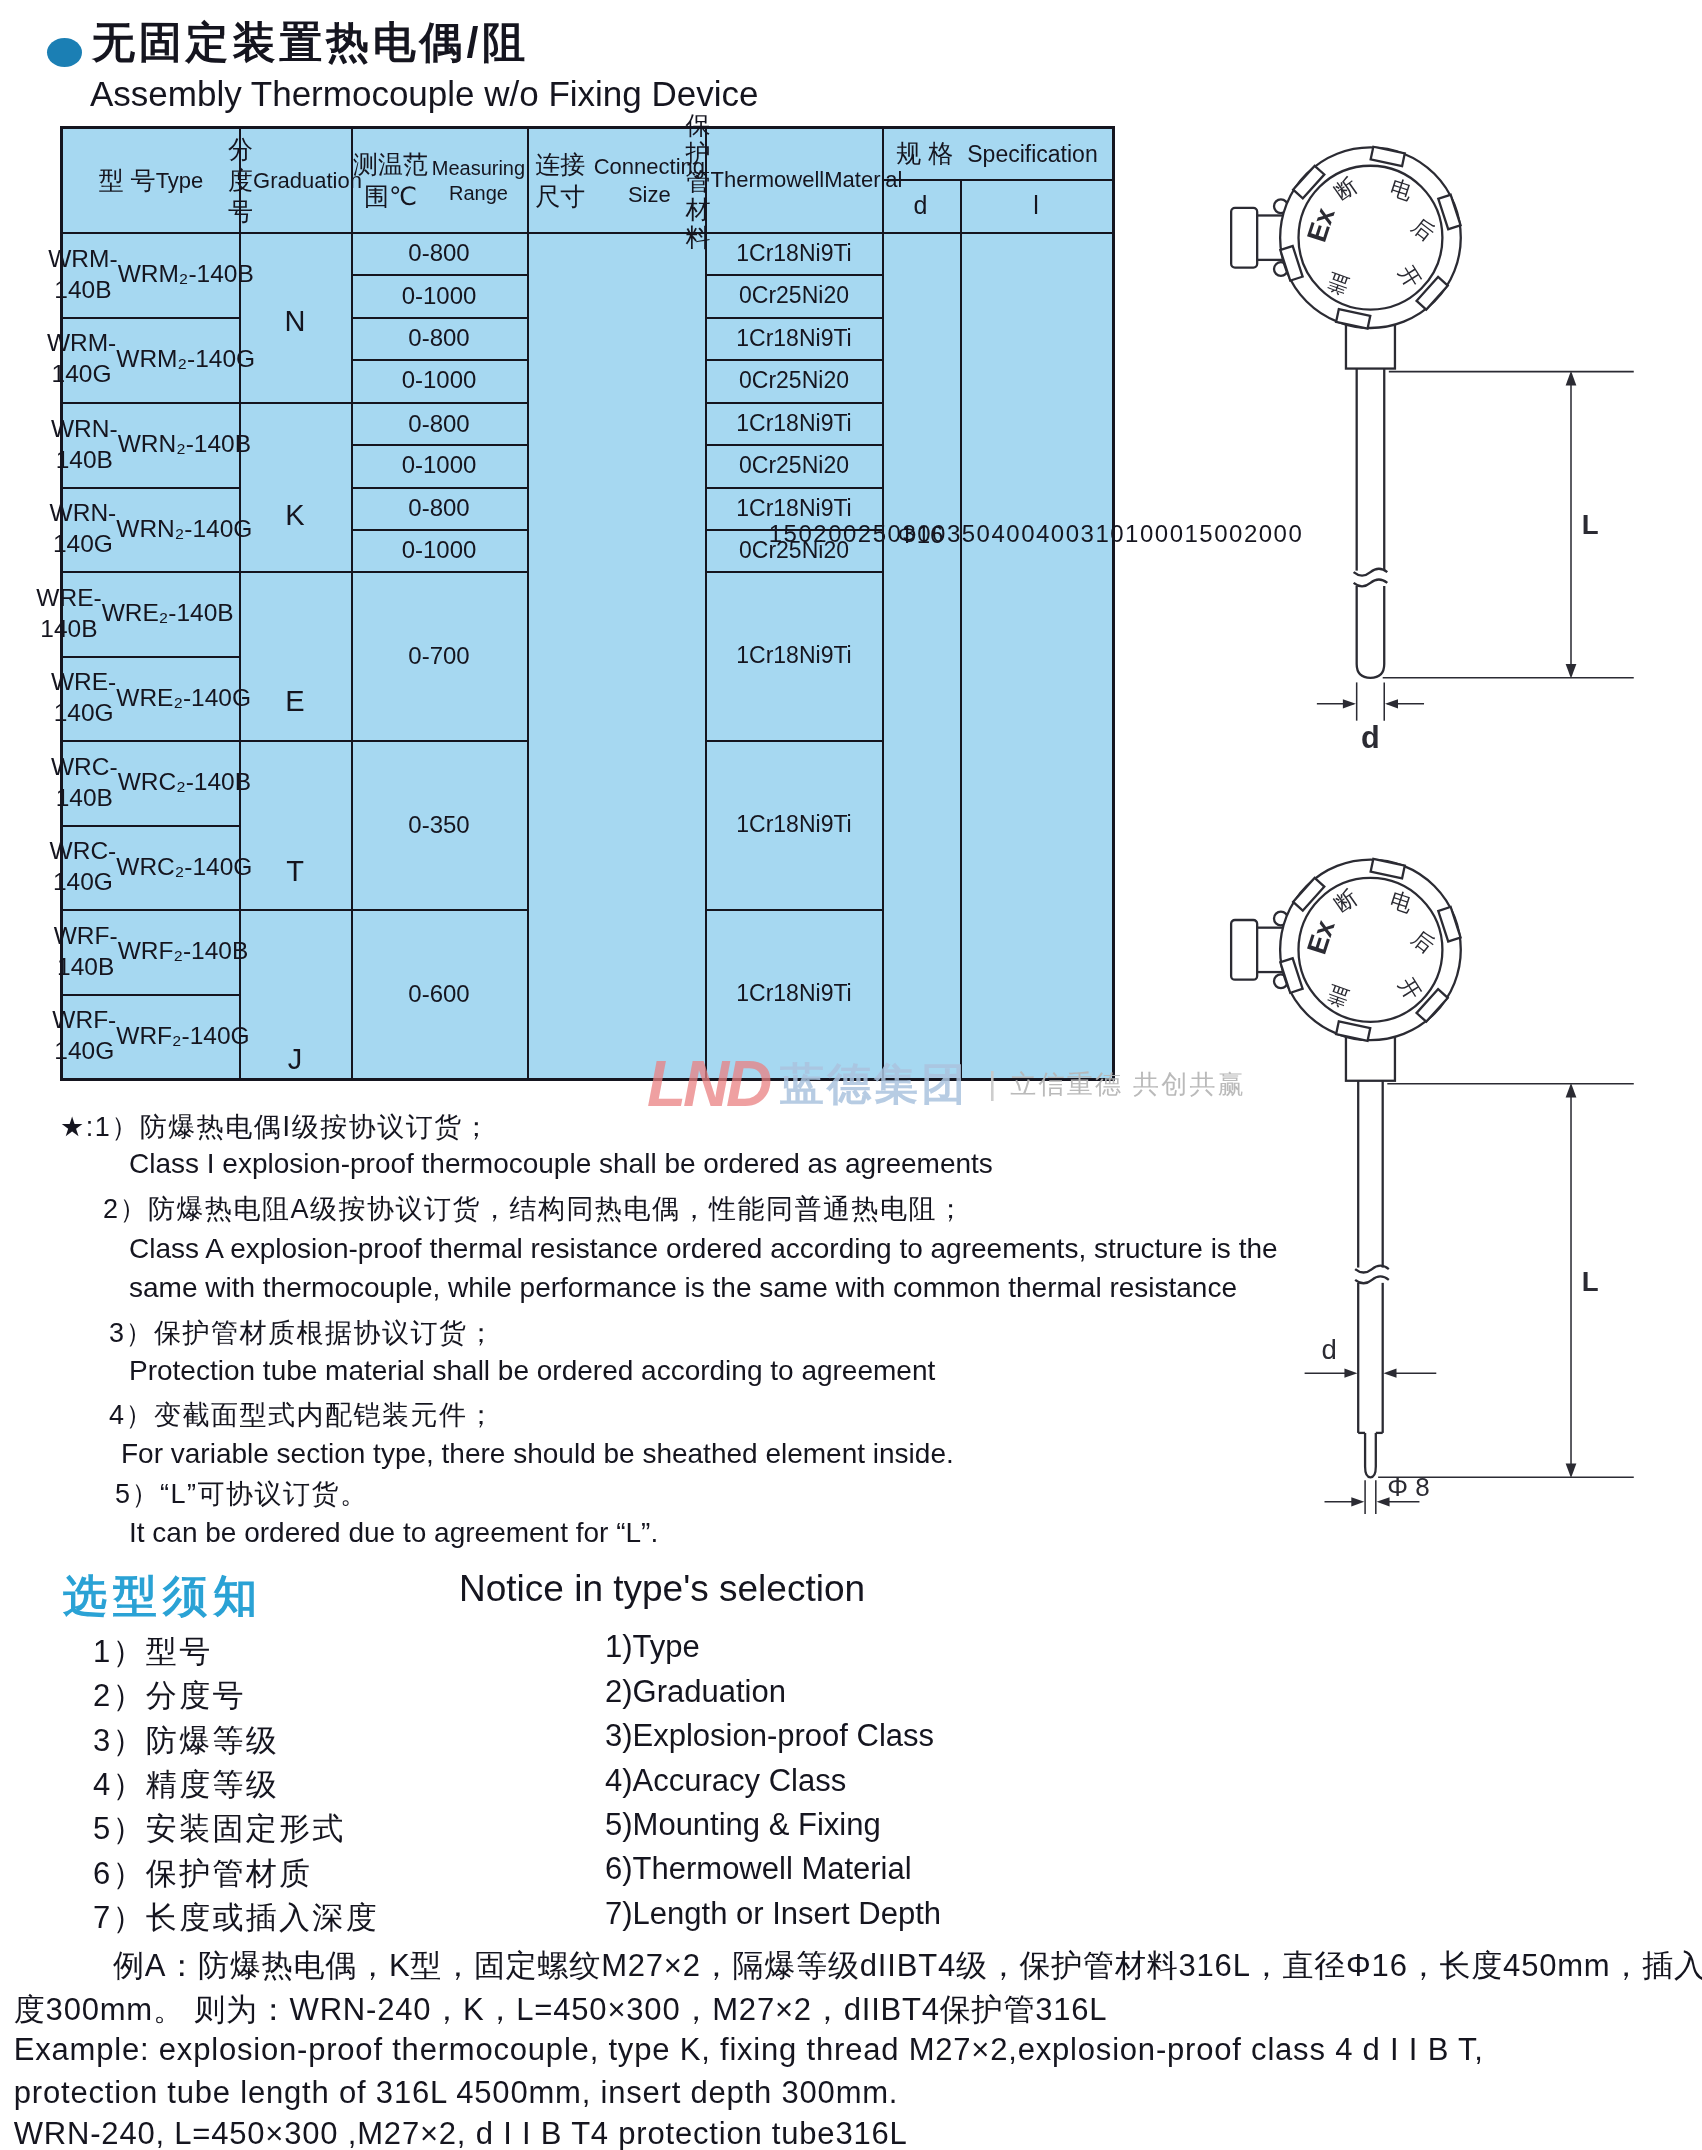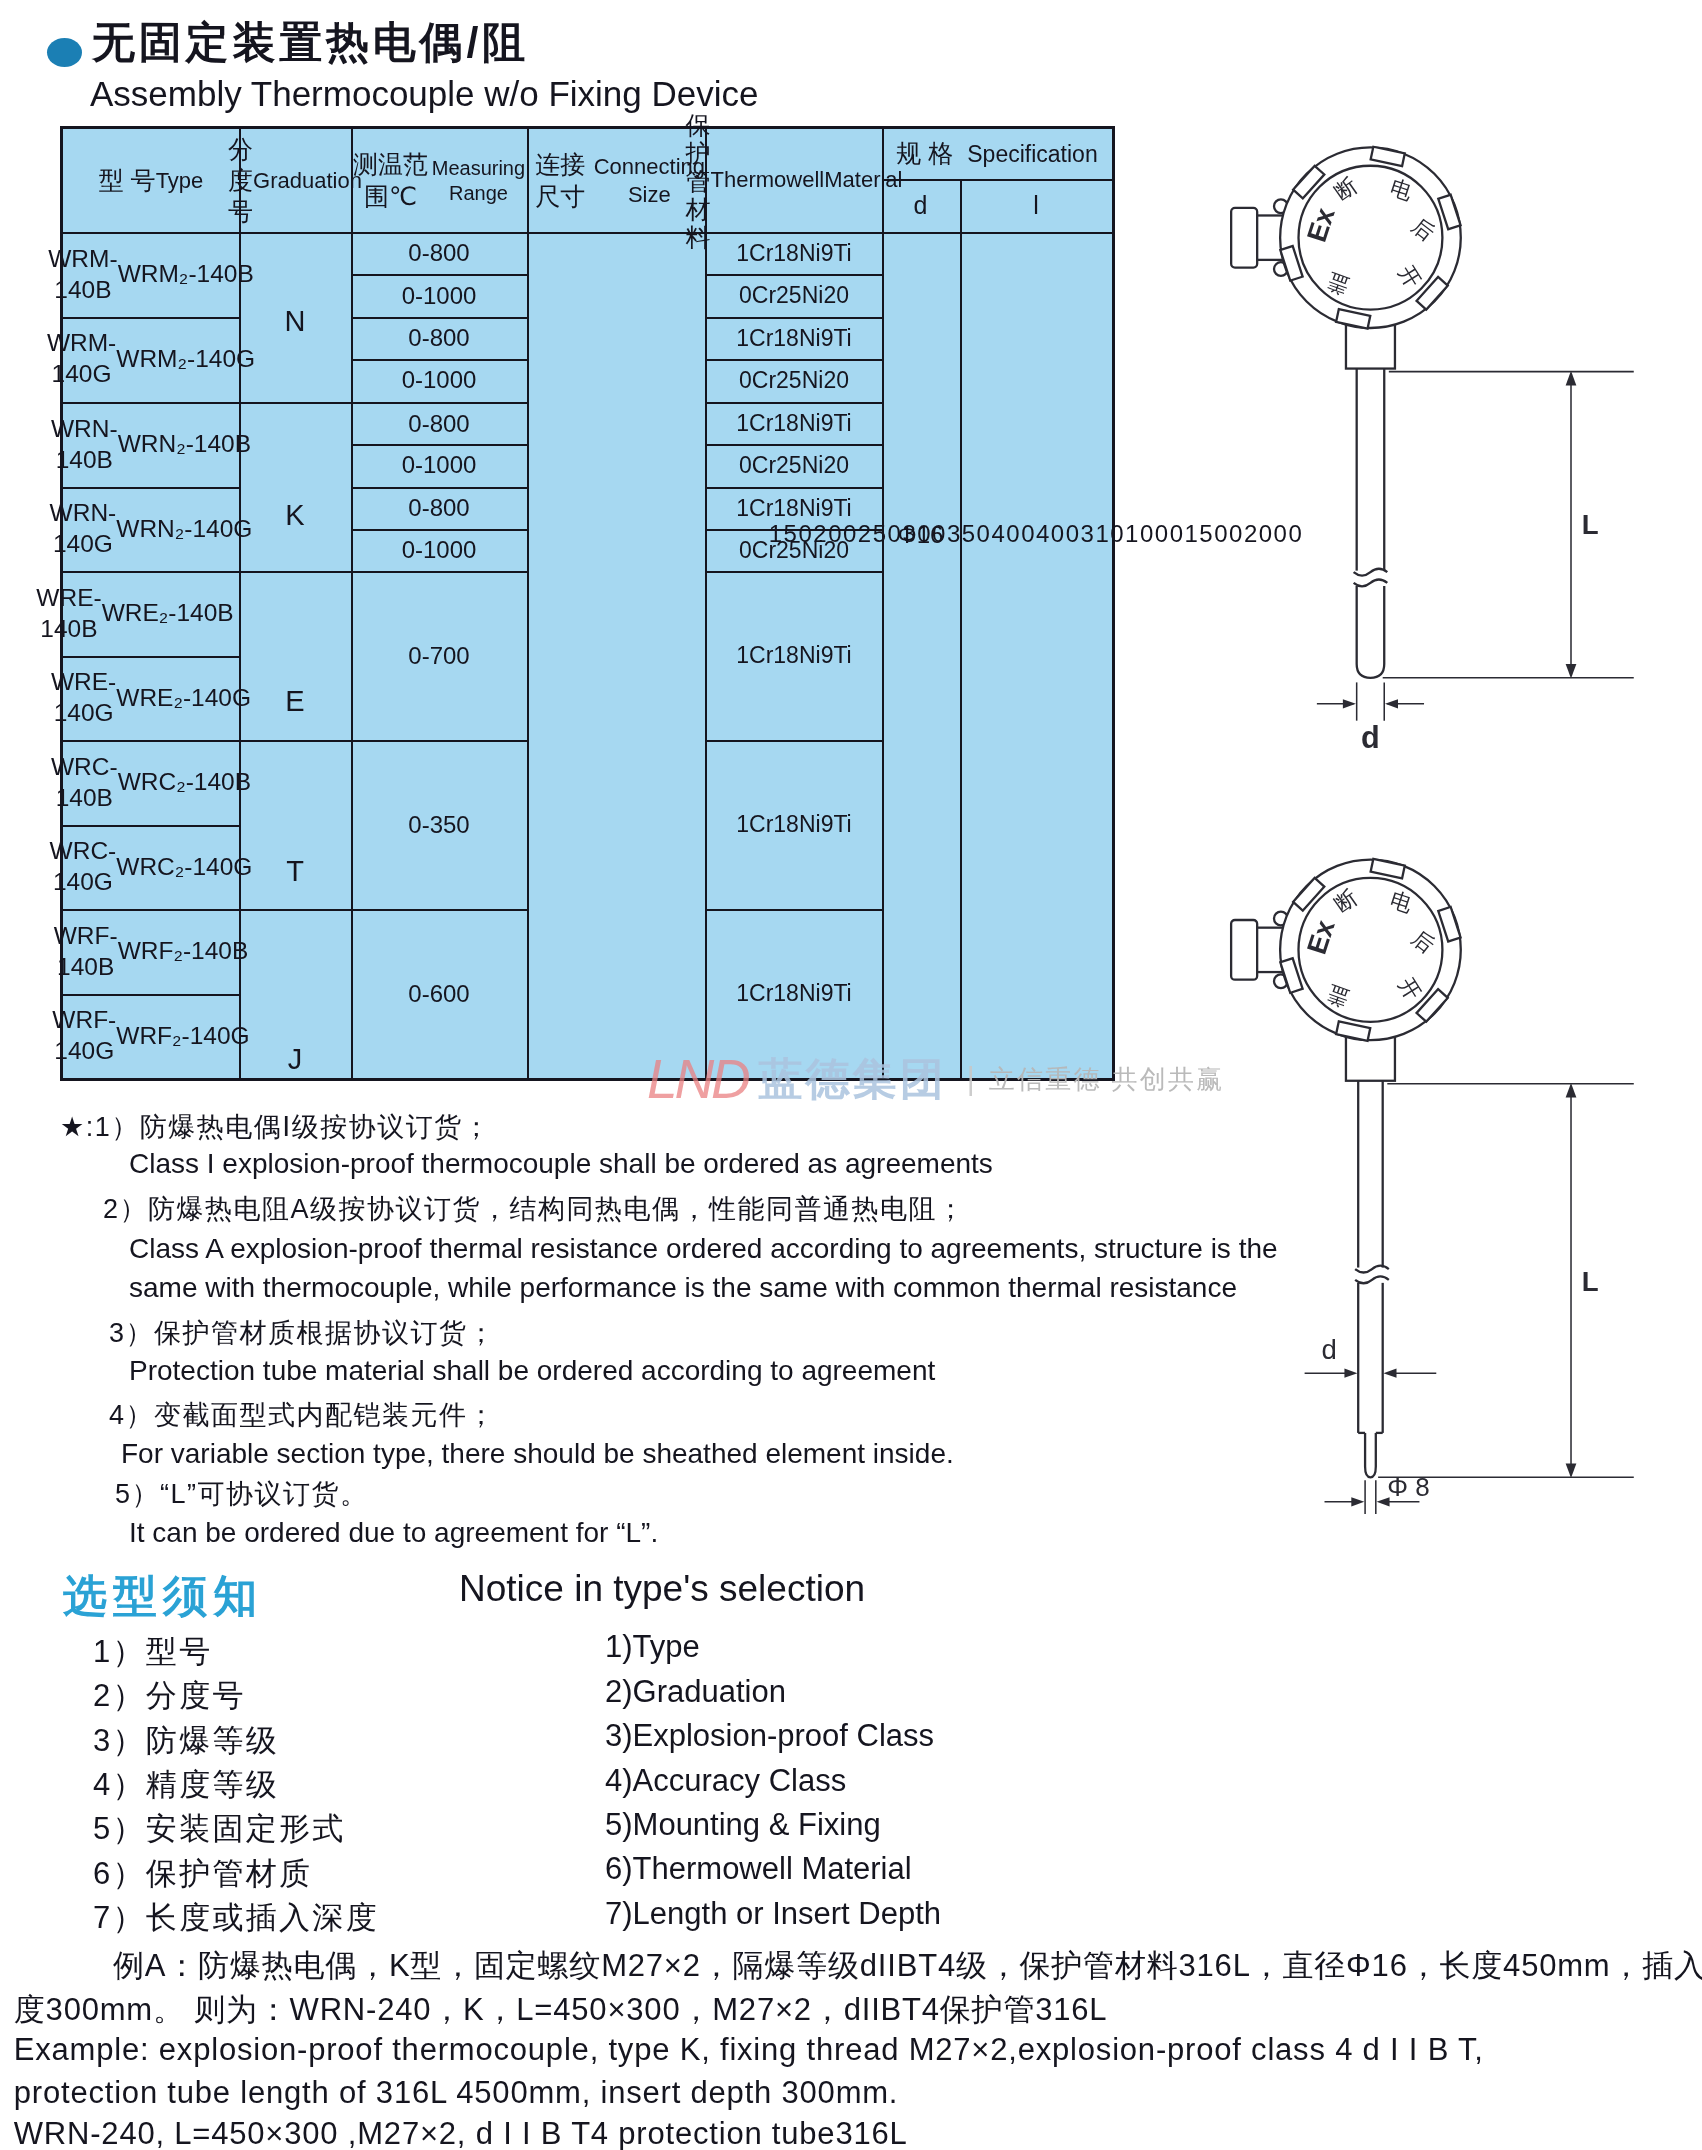--- a/index.html
+++ b/index.html
@@ -15,21 +15,21 @@
   .vline{position:absolute;width:1.5px;background:#15151f;}
   .hz{font-size:25px;}
   .he{font-size:22px;}
   .typ{font-size:24.5px;}
   .grad{font-size:29px;}
   .rng{font-size:24px;}
   .mat{font-size:23px;}
   .lval{font-size:24px;line-height:30px;letter-spacing:1.5px;}
   
   .wm{position:absolute;left:647px;top:1047px;display:flex;align-items:center;white-space:nowrap;}
-  .wm-logo{font-size:55px;font-weight:normal;font-style:italic;color:rgba(233,128,130,0.75);letter-spacing:-3.1px;}
+  .wm-logo{font-size:64px;font-weight:bold;font-style:italic;color:rgba(233,128,130,0.75);letter-spacing:-3.1px;}
   .wm-name{font-size:44px;font-weight:bold;color:rgba(170,195,222,0.85);margin-left:10.7px;letter-spacing:3.1px;}
   .wm-div{font-size:31px;color:rgba(200,200,200,0.9);margin:0 13.8px 0 20px;}
   .wm-slogan{font-size:26px;color:rgba(182,182,182,0.95);letter-spacing:2.3px;}
   
   .note{position:absolute;white-space:nowrap;}
   .nz{font-size:27px;letter-spacing:1.5px;}
   .ne{font-size:28px;}
   
   .sel-zh{position:absolute;left:47px;top:1567px;font-size:44px;font-weight:bold;color:#2aa2d5;letter-spacing:6.1px;margin-left:16px;}
   .sel-en{position:absolute;left:459px;top:1568px;font-size:37px;}

